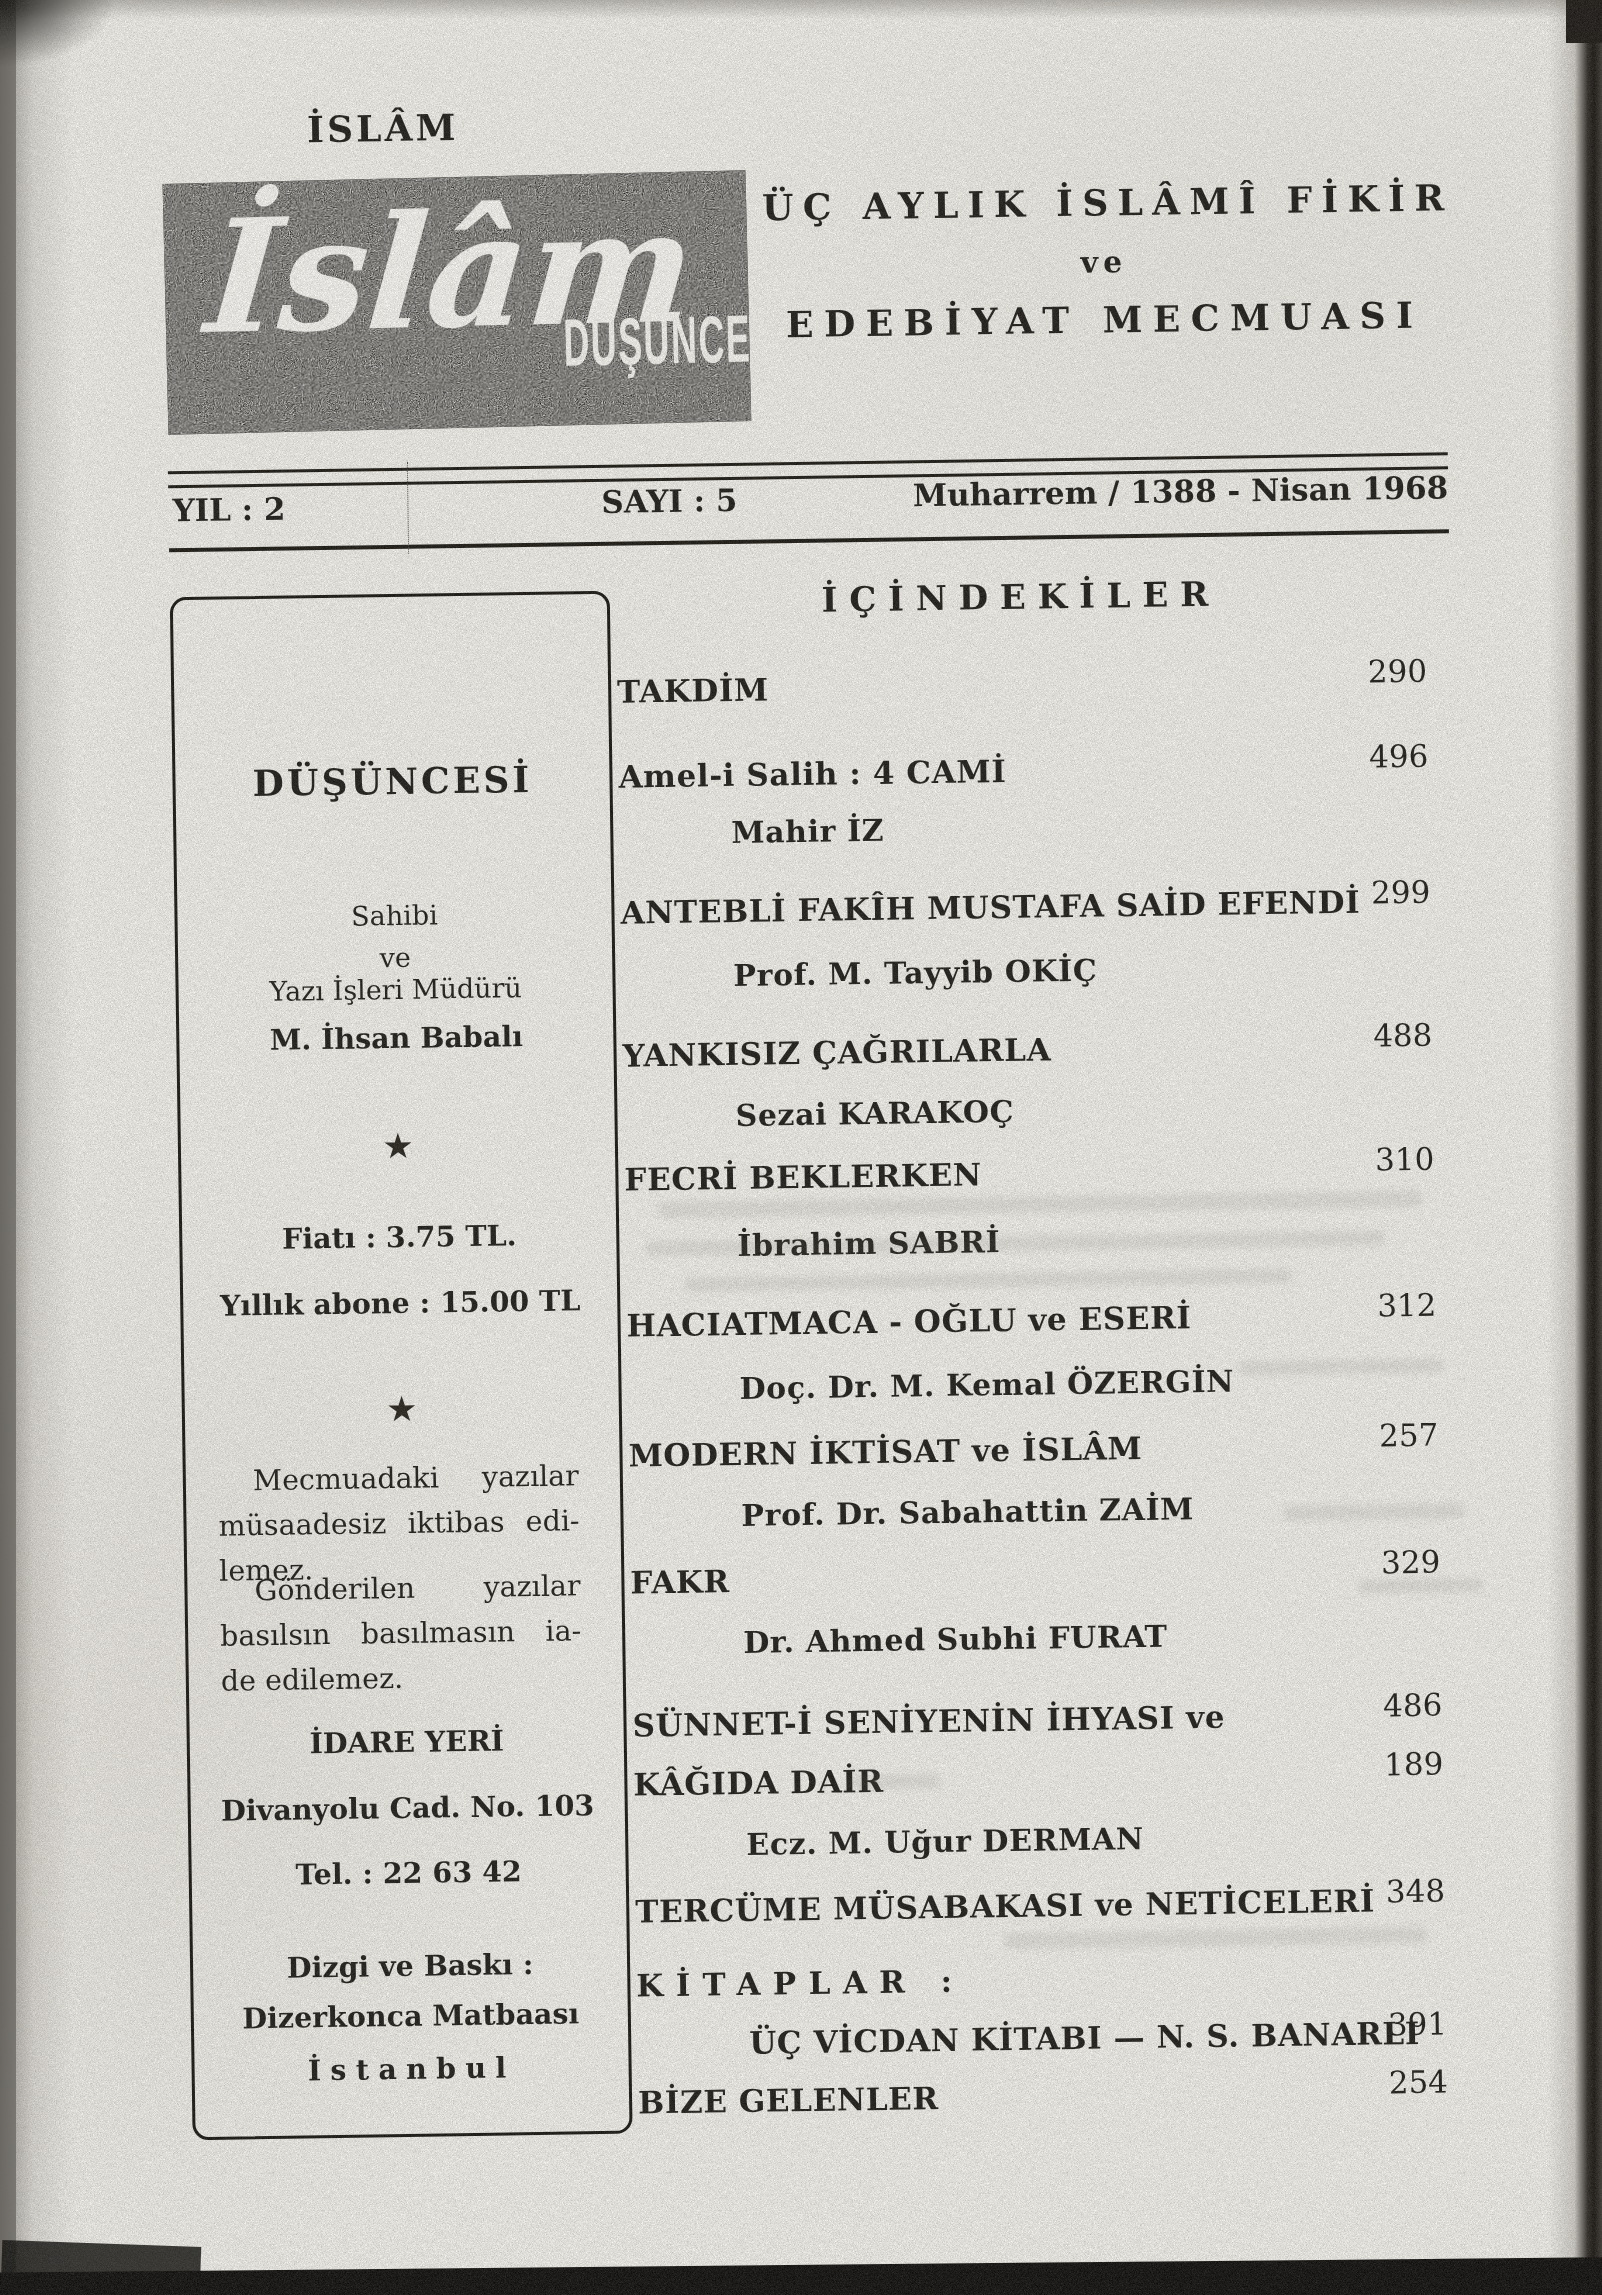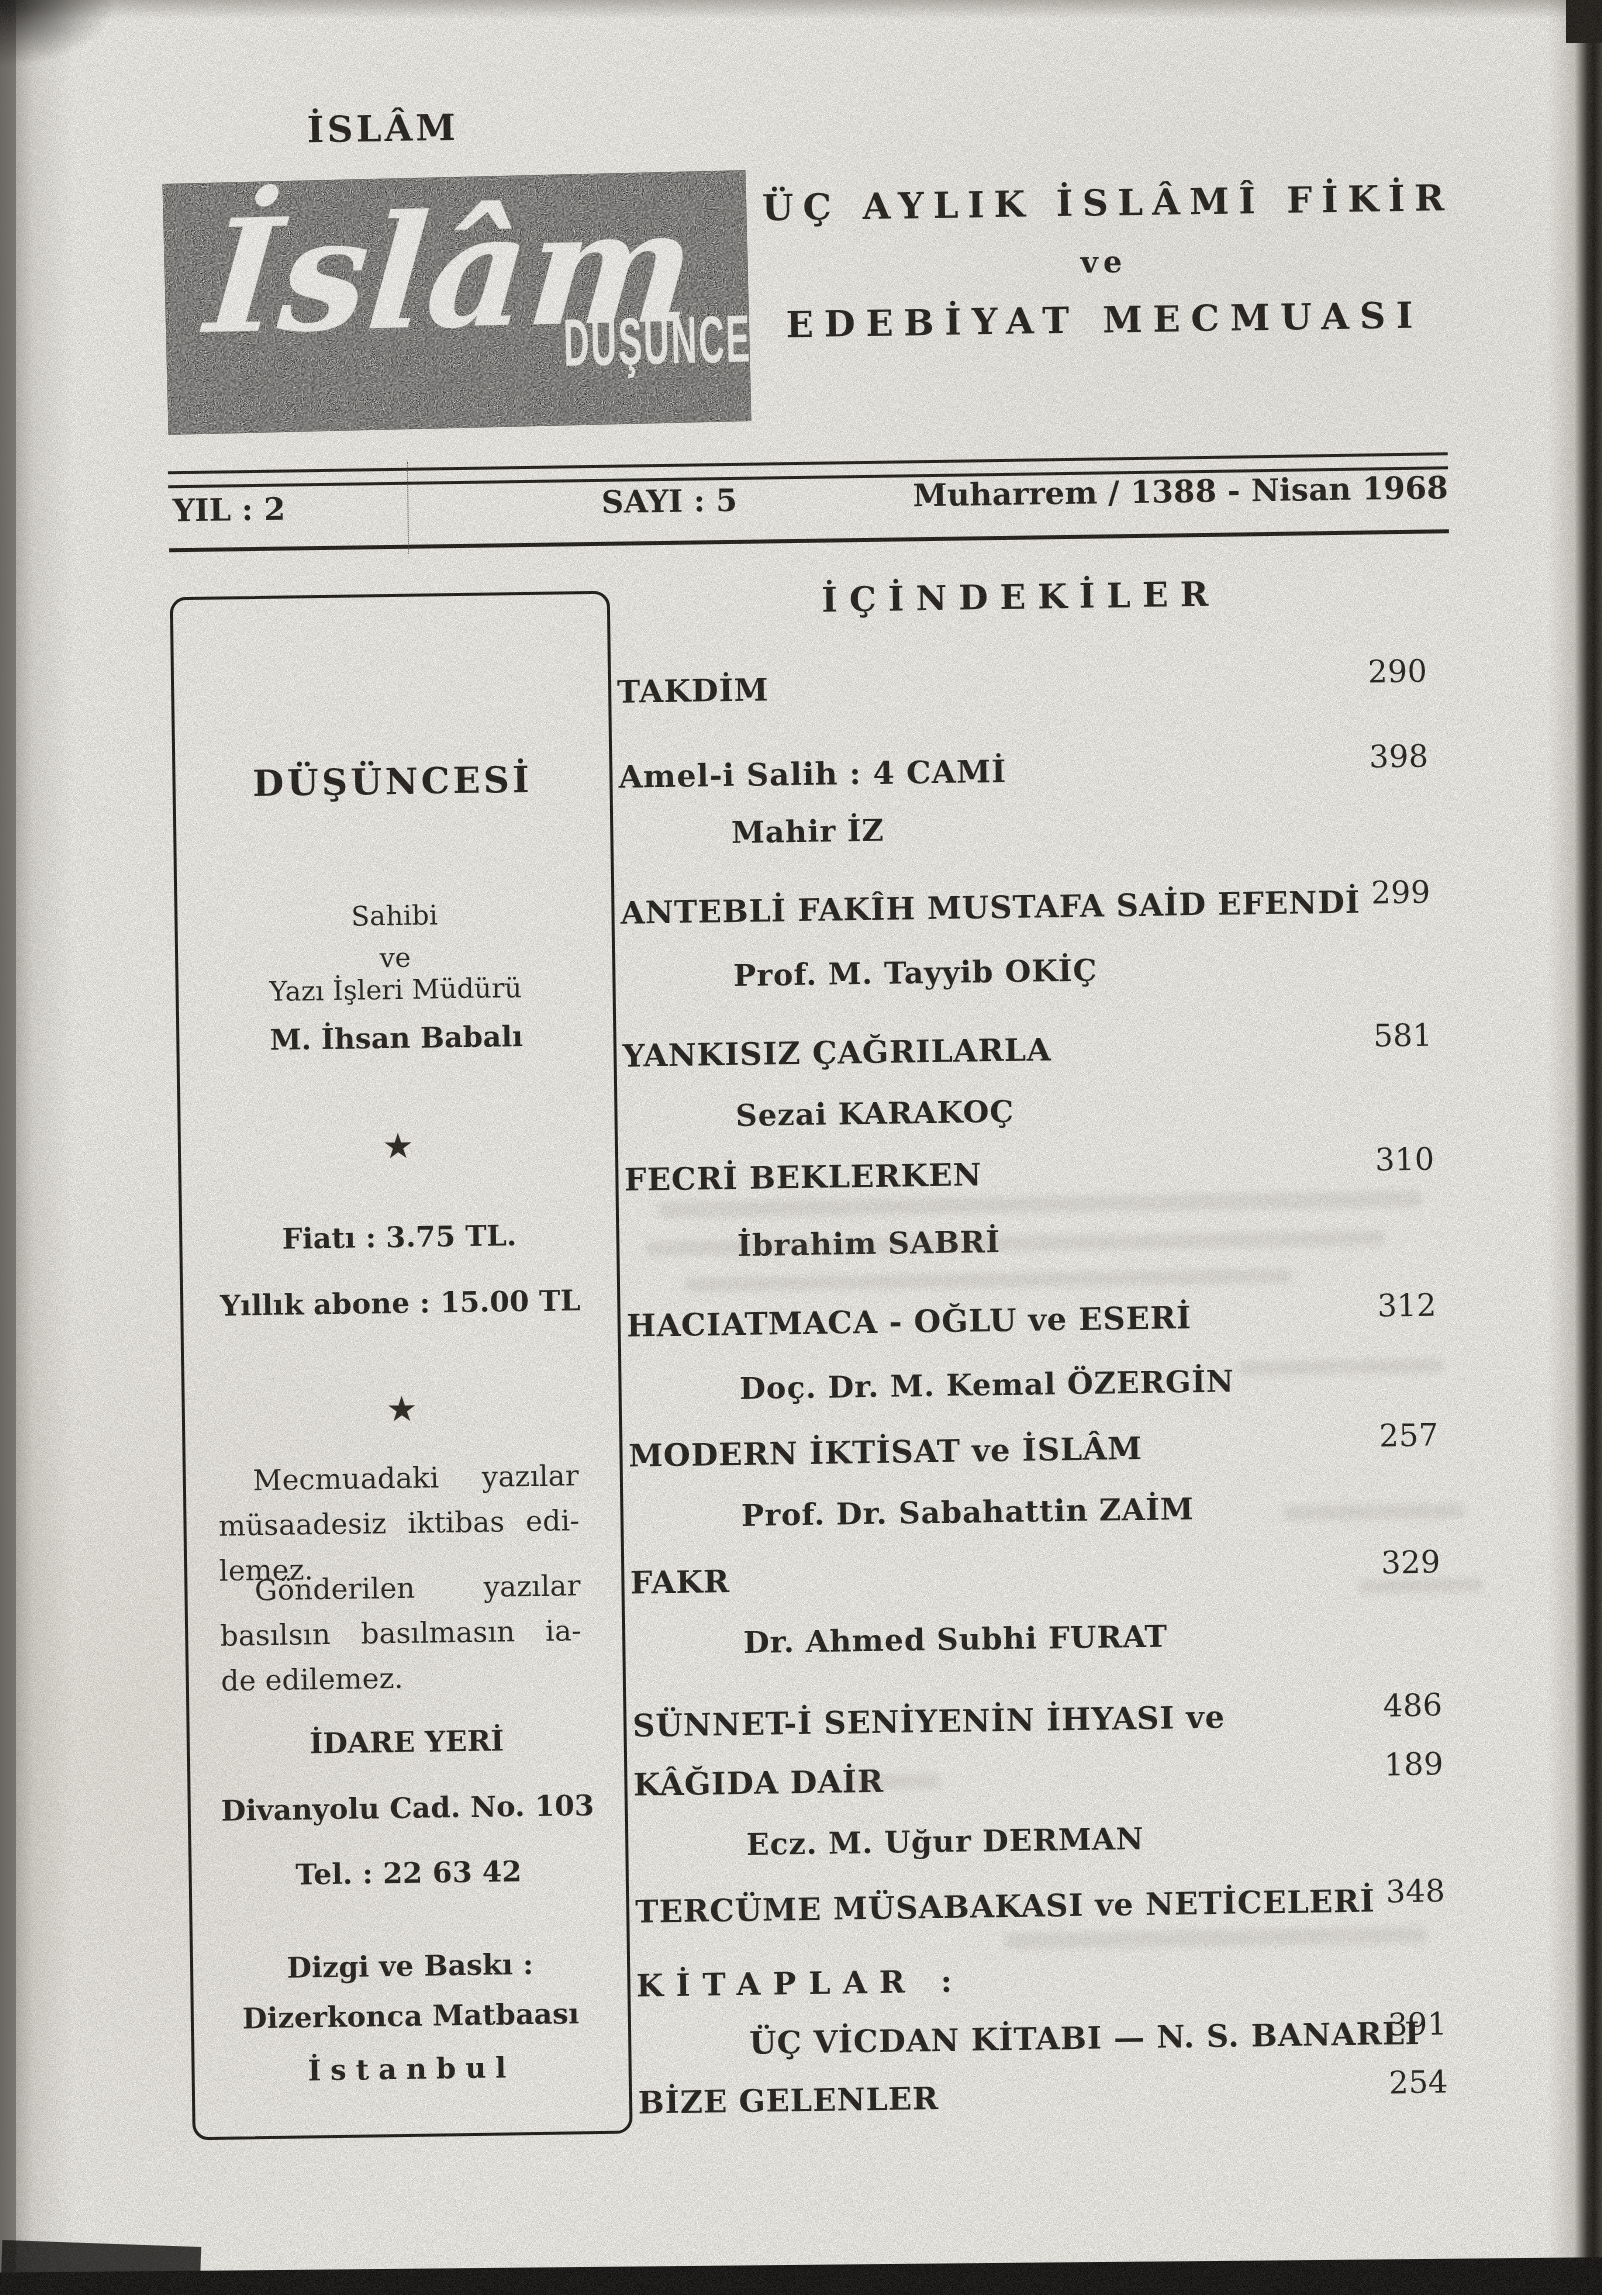--- a/index.html
+++ b/index.html
@@ -130,33 +130,33 @@
     <div class="toc">
       <div class="toc-heading">İÇİNDEKİLER</div>
 
       <div class="toc-row" style="top:671px;">
         <span class="toc-title">TAKDİM</span>
         <span class="toc-page">290</span>
       </div>
 
       <div class="toc-row" style="top:756px;">
         <span class="toc-title">Amel-i Salih : 4 CAMİ</span>
-        <span class="toc-page">398</span>
+        <span class="toc-page">496</span>
       </div>
       <div class="toc-author" style="top:814px;">Mahir İZ</div>
 
       <div class="toc-row" style="top:892px;">
         <span class="toc-title">ANTEBLİ FAKÎH MUSTAFA SAİD EFENDİ</span>
         <span class="toc-page">299</span>
       </div>
       <div class="toc-author" style="top:957px;">Prof. M. Tayyib OKİÇ</div>
 
       <div class="toc-row" style="top:1035px;">
         <span class="toc-title">YANKISIZ ÇAĞRILARLA</span>
-        <span class="toc-page">581</span>
+        <span class="toc-page">488</span>
       </div>
       <div class="toc-author" style="top:1097px;">Sezai KARAKOÇ</div>
 
       <div class="toc-row" style="top:1159px;">
         <span class="toc-title">FECRİ BEKLERKEN</span>
         <span class="toc-page">310</span>
       </div>
       <div class="toc-author" style="top:1227px;">İbrahim SABRİ</div>
 
       <div class="toc-row" style="top:1305px;">

